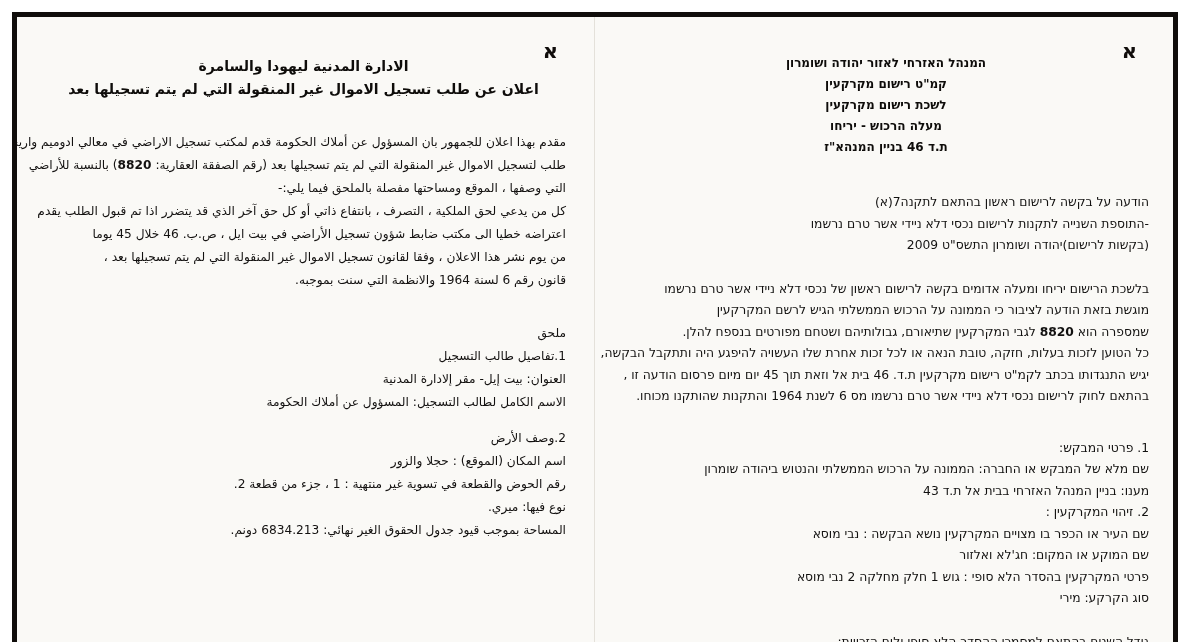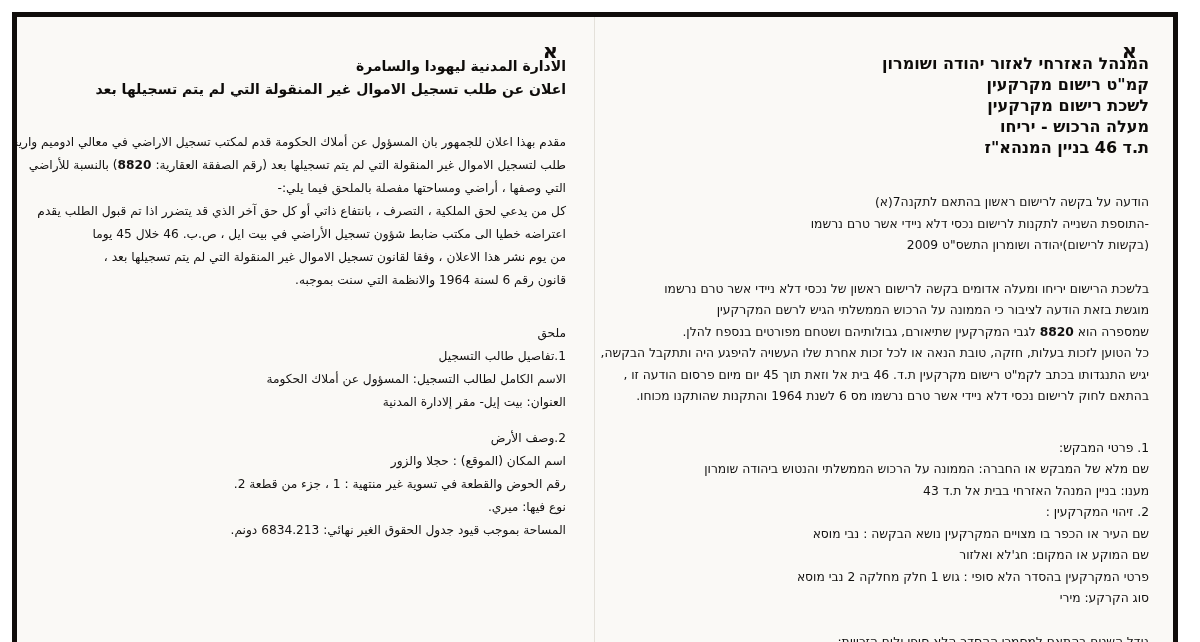--- a/index.html
+++ b/index.html
@@ -59,26 +59,27 @@
     font-weight: 700;
     font-size: 21px;
     color: #100d0b;
     position: absolute;
     top: 22px;
   }
   .col-he .marker { right: 36px; }
   .col-ar .marker { right: 36px; }
 
   .head {
+    text-align: center;
     font-weight: 700;
     color: #0e0c0a;
     margin: 0 0 0 0;
   }
   .head-he {
-    font-size: 16px;
+    font-size: 12px;
     line-height: 21px;
     padding-top: 18px;
   }
   .head-ar {
     font-size: 14px;
     line-height: 23px;
     padding-top: 20px;
     font-family: "DejaVu Sans", sans-serif;
     font-weight: 700;
   }
@@ -178,34 +179,34 @@
       <div class="head head-ar">
         <span class="line">الادارة المدنية ليهودا والسامرة</span>
         <span class="line">اعلان عن طلب تسجيل الاموال غير المنقولة التي لم يتم تسجيلها بعد</span>
       </div>
 
       <div class="body-ar">
 
         <div class="blk">
           <span class="line">مقدم بهذا اعلان للجمهور بان المسؤول عن أملاك الحكومة قدم لمكتب تسجيل الاراضي في معالي ادوميم واريحا</span>
           <span class="line">طلب لتسجيل الاموال غير المنقولة التي لم يتم تسجيلها بعد (رقم الصفقة العقارية: <span class="b">8820</span>) بالنسبة للأراضي</span>
-          <span class="line">التي وصفها ، أراضي ومساحتها مفصلة بالملحق فيما يلي:-</span>
+          <span class="line">التي وصفها ، الموقع ومساحتها مفصلة بالملحق فيما يلي:-</span>
           <span class="line">كل من يدعي لحق الملكية ، التصرف ، بانتفاع ذاتي أو كل حق آخر الذي قد يتضرر اذا تم قبول الطلب يقدم</span>
           <span class="line">اعتراضه خطيا الى مكتب ضابط شؤون تسجيل الأراضي في بيت ايل ، ص.ب. 46 خلال 45 يوما</span>
           <span class="line">من يوم نشر هذا الاعلان ، وفقا لقانون تسجيل الاموال غير المنقولة التي لم يتم تسجيلها بعد ،</span>
           <span class="line">قانون رقم 6 لسنة 1964 والانظمة التي سنت بموجبه.</span>
         </div>
 
         <div class="gap-l"></div>
 
         <div class="blk">
           <span class="line">ملحق</span>
           <span class="line">1.تفاصيل طالب التسجيل</span>
+          <span class="line">العنوان: بيت إيل- مقر إلادارة المدنية</span>
           <span class="line">الاسم الكامل لطالب التسجيل: المسؤول عن أملاك الحكومة</span>
-          <span class="line">العنوان: بيت إيل- مقر إلادارة المدنية</span>
         </div>
 
         <div class="gap-s"></div>
 
         <div class="blk">
           <span class="line">2.وصف الأرض</span>
           <span class="line">اسم المكان (الموقع) : حجلا والزور</span>
           <span class="line">رقم الحوض والقطعة في تسوية غير منتهية : 1 ، جزء من قطعة 2.</span>
           <span class="line">نوع فيها: ميري.</span>
           <span class="line">المساحة بموجب قيود جدول الحقوق الغير نهائي:  6834.213 دونم.</span>

